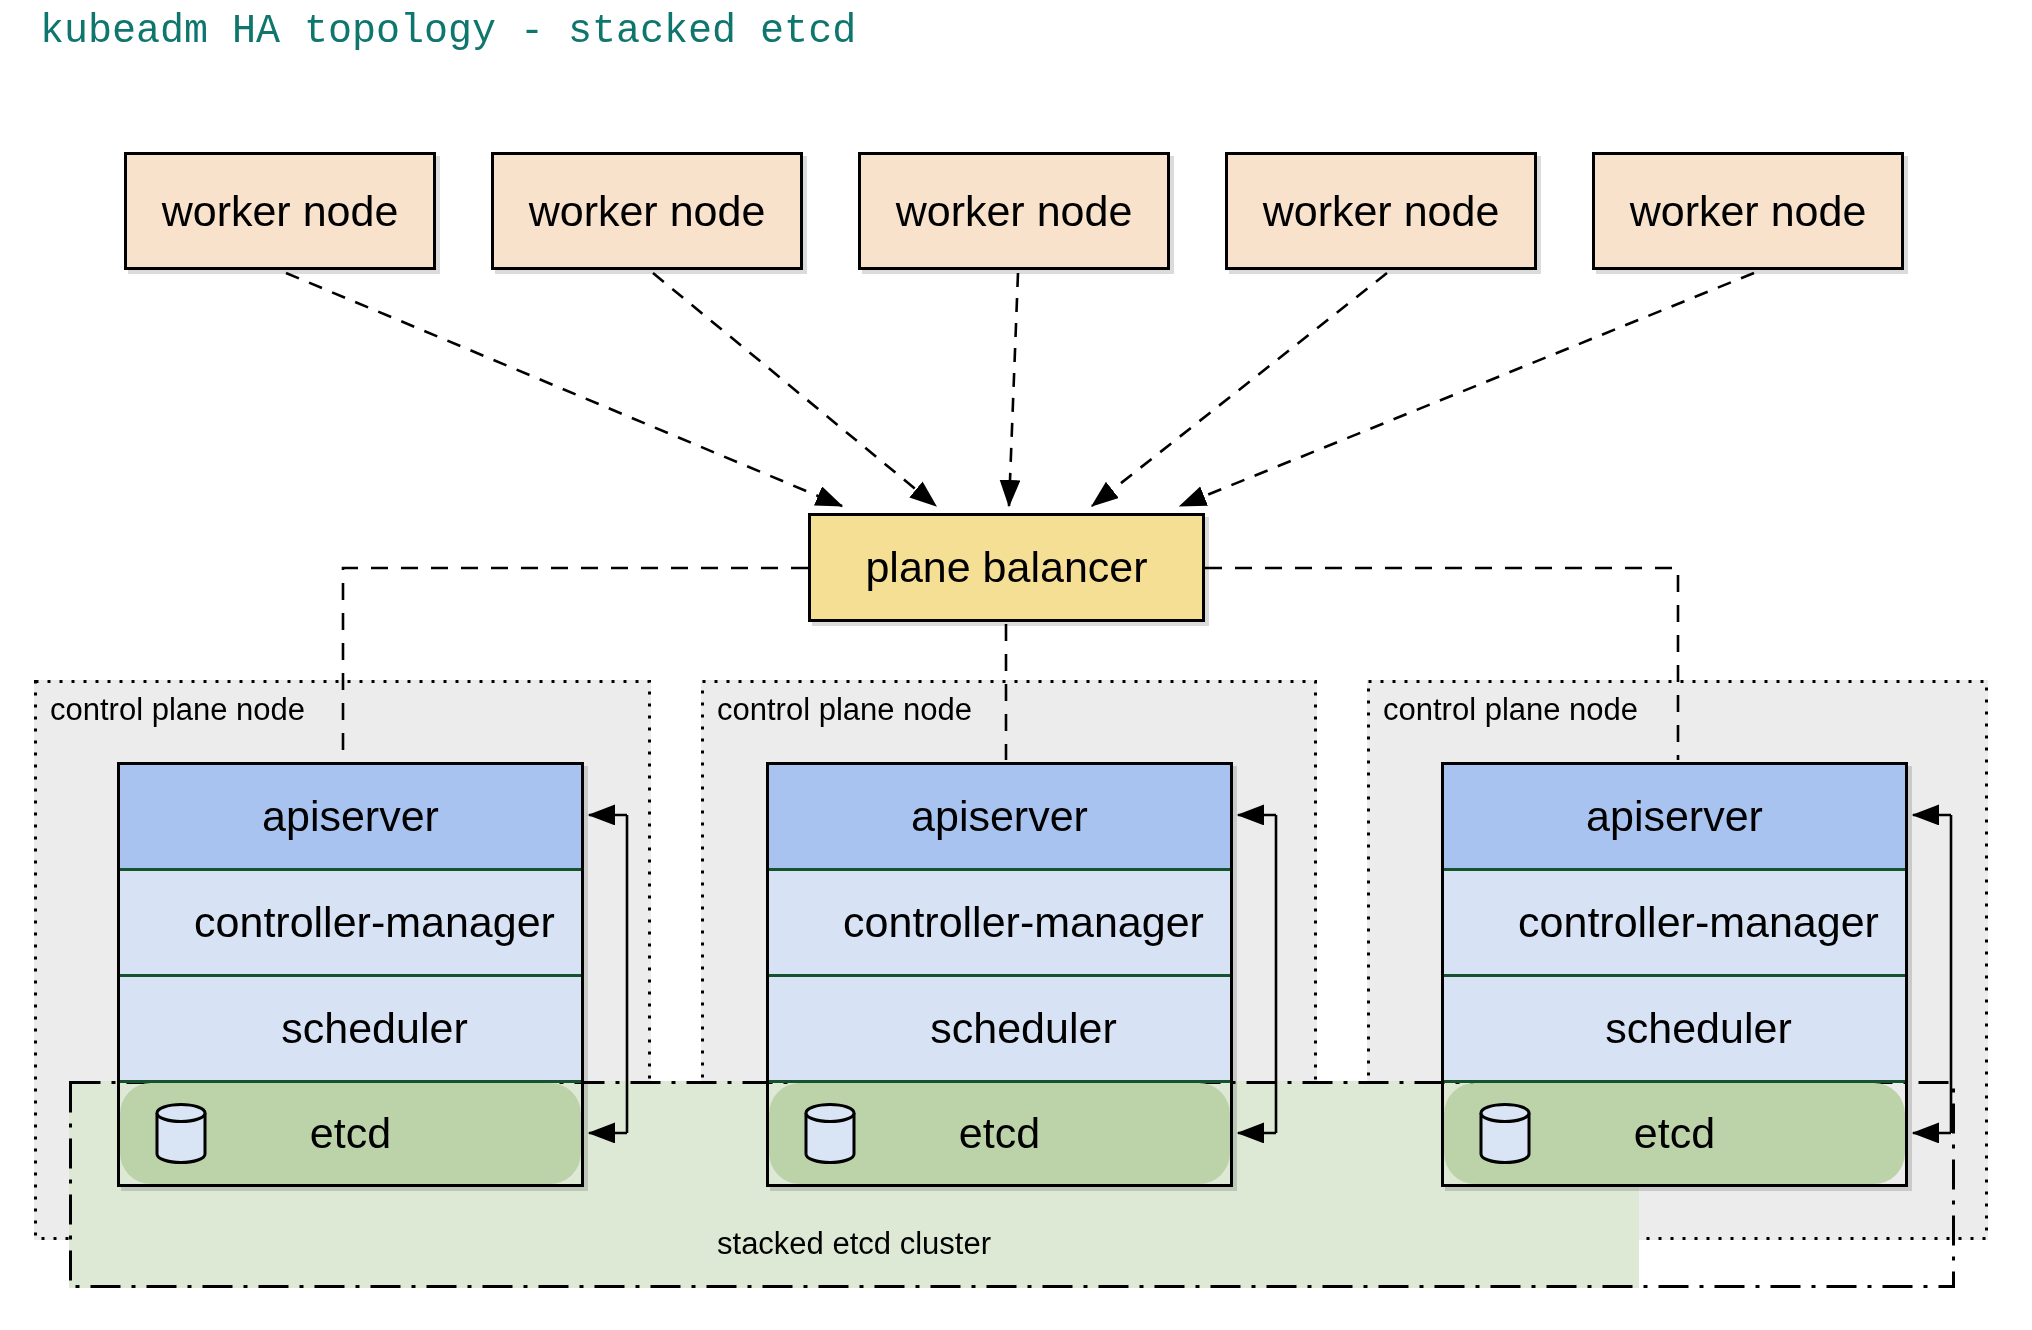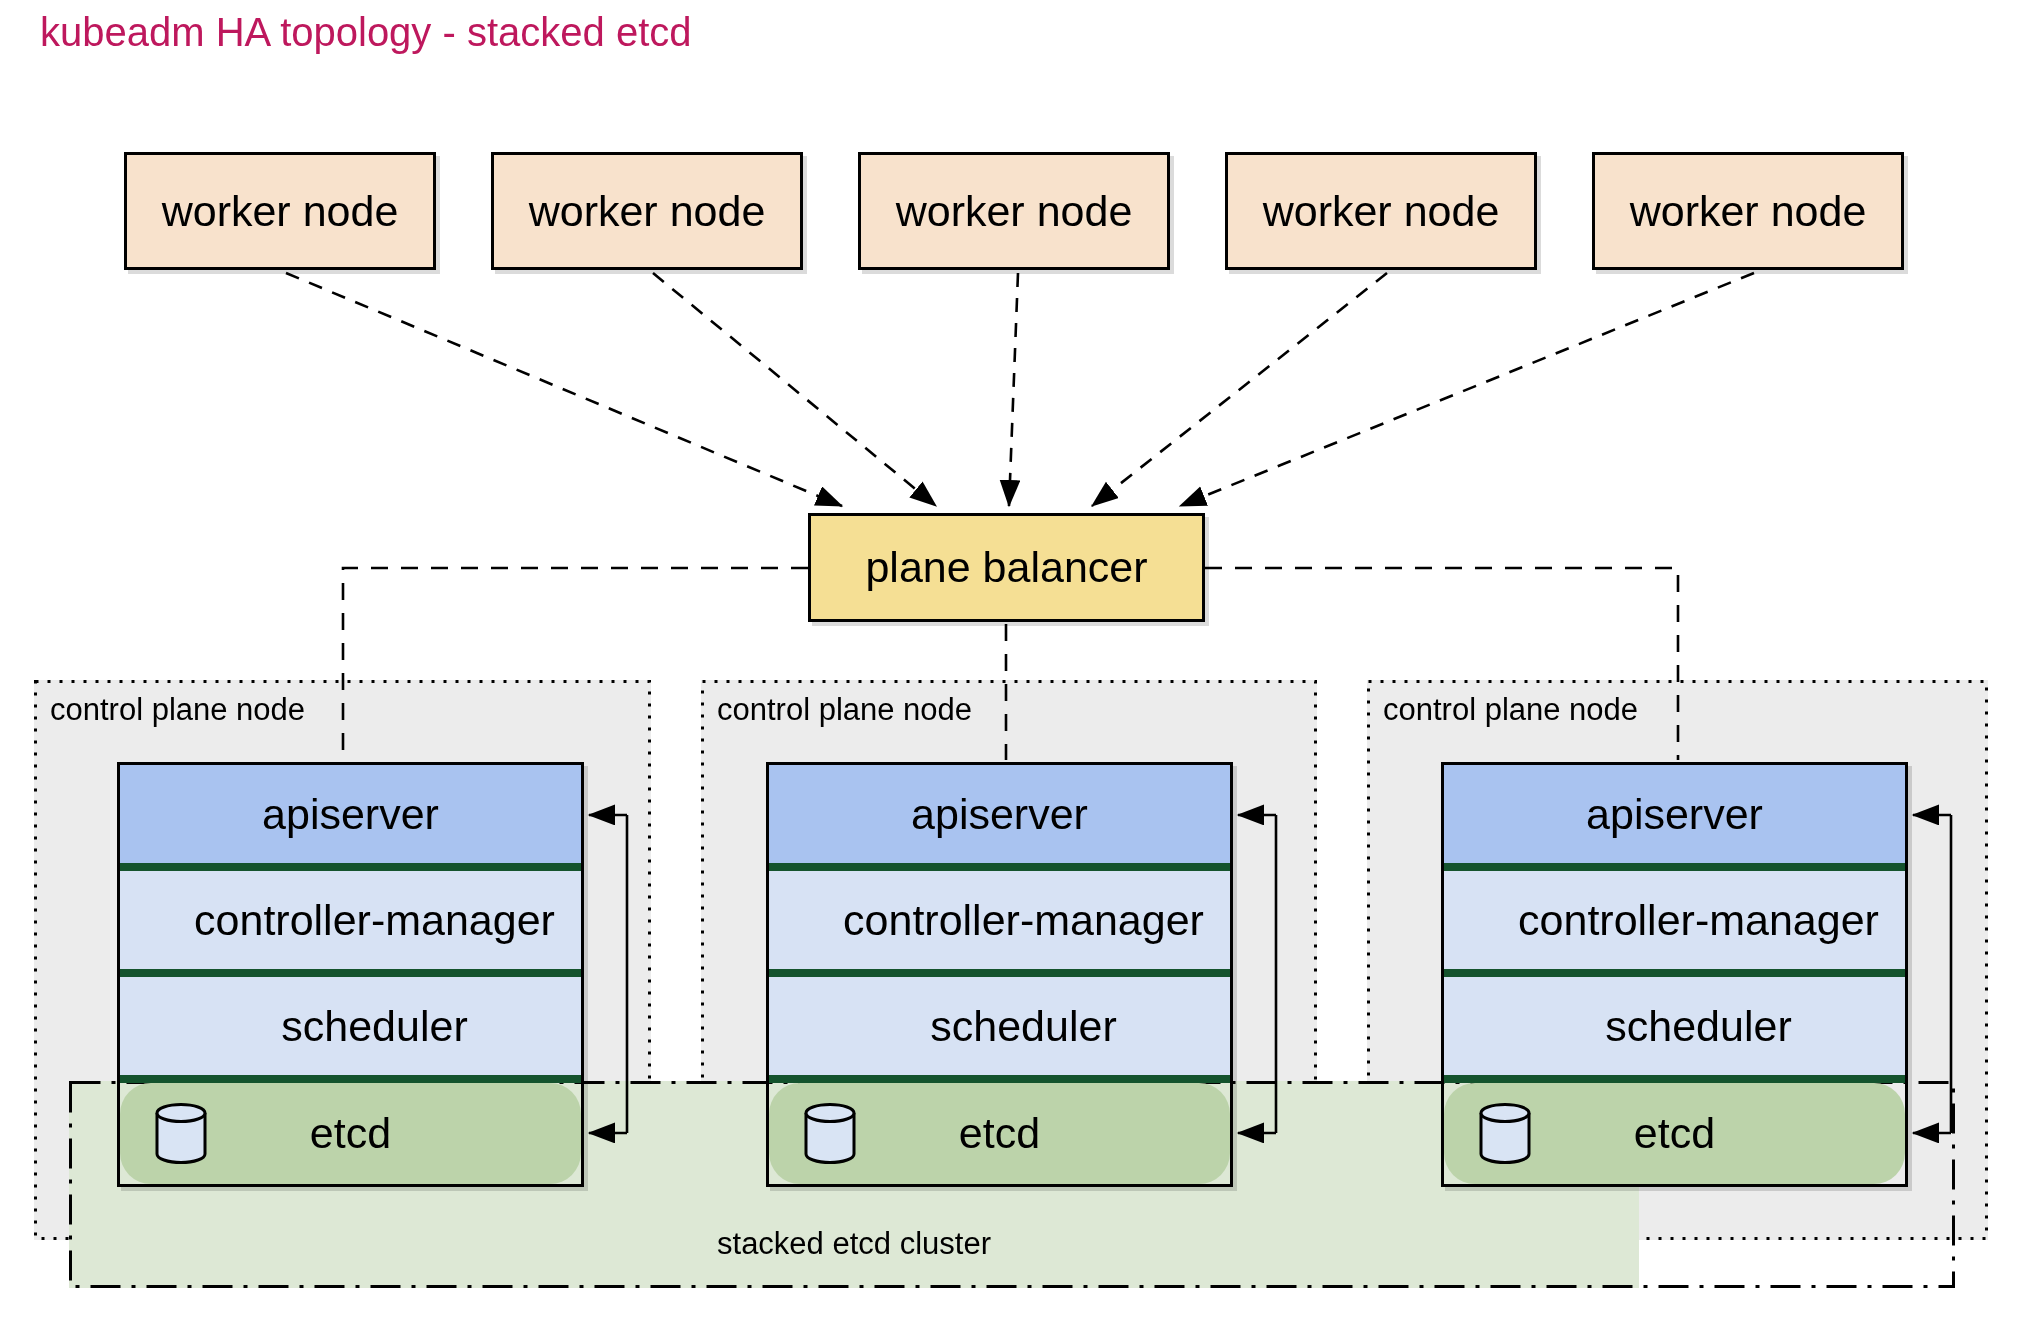--- a/index.html
+++ b/index.html
@@ -3,21 +3,21 @@
 <meta charset="utf-8">
 <style>
   html,body { margin:0; padding:0; background:#ffffff; }
   .canvas {
     position:relative; width:2032px; height:1330px;
     background:#ffffff; overflow:hidden;
     font-family:"Liberation Sans", sans-serif; color:#000;
   }
   .title {
     position:absolute; left:40px; top:10px;
-    font-size:40px; line-height:1.1; color:#be185d;
+    font-size:40px; line-height:1.1; color:#0f766e;font-family:Liberation Mono, monospace;
   }
   svg.layer { position:absolute; left:0; top:0; width:2032px; height:1330px; pointer-events:none; }
 
   
   .cp {
     position:absolute; top:680px; height:560px;
     background:#ececec; box-sizing:border-box;
   }
   .cp-label { position:absolute; left:16px; top:12px; font-size:31px; }
 
@@ -44,21 +44,21 @@
   
   .stack {
     position:absolute; top:762px; width:467px; height:425px;
     box-sizing:border-box; border:3px solid #000;
     display:flex; flex-direction:column;
     box-shadow:4px 4px 0 rgba(0,0,0,0.14);
   }
   .row {
     box-sizing:border-box; position:relative;
     display:flex; align-items:center; justify-content:center;
-    font-size:43px; border-bottom:8px solid #14532d;
+    font-size:43px; border-bottom:3px solid #14532d;
   }
   .row:last-child { border-bottom:none; }
   .row-apiserver { height:106px; background:#a9c3f0; }
   .row-component { height:106px; background:#d7e2f4;padding-left:48px; }
   .row-etcd { height:107px; background:#bcd3aa; flex:1;border-radius:31px; }
   .cyl { position:absolute; left:34px; top:50%; transform:translateY(-50%); }
 </style>
 </head>
 <body>
 

